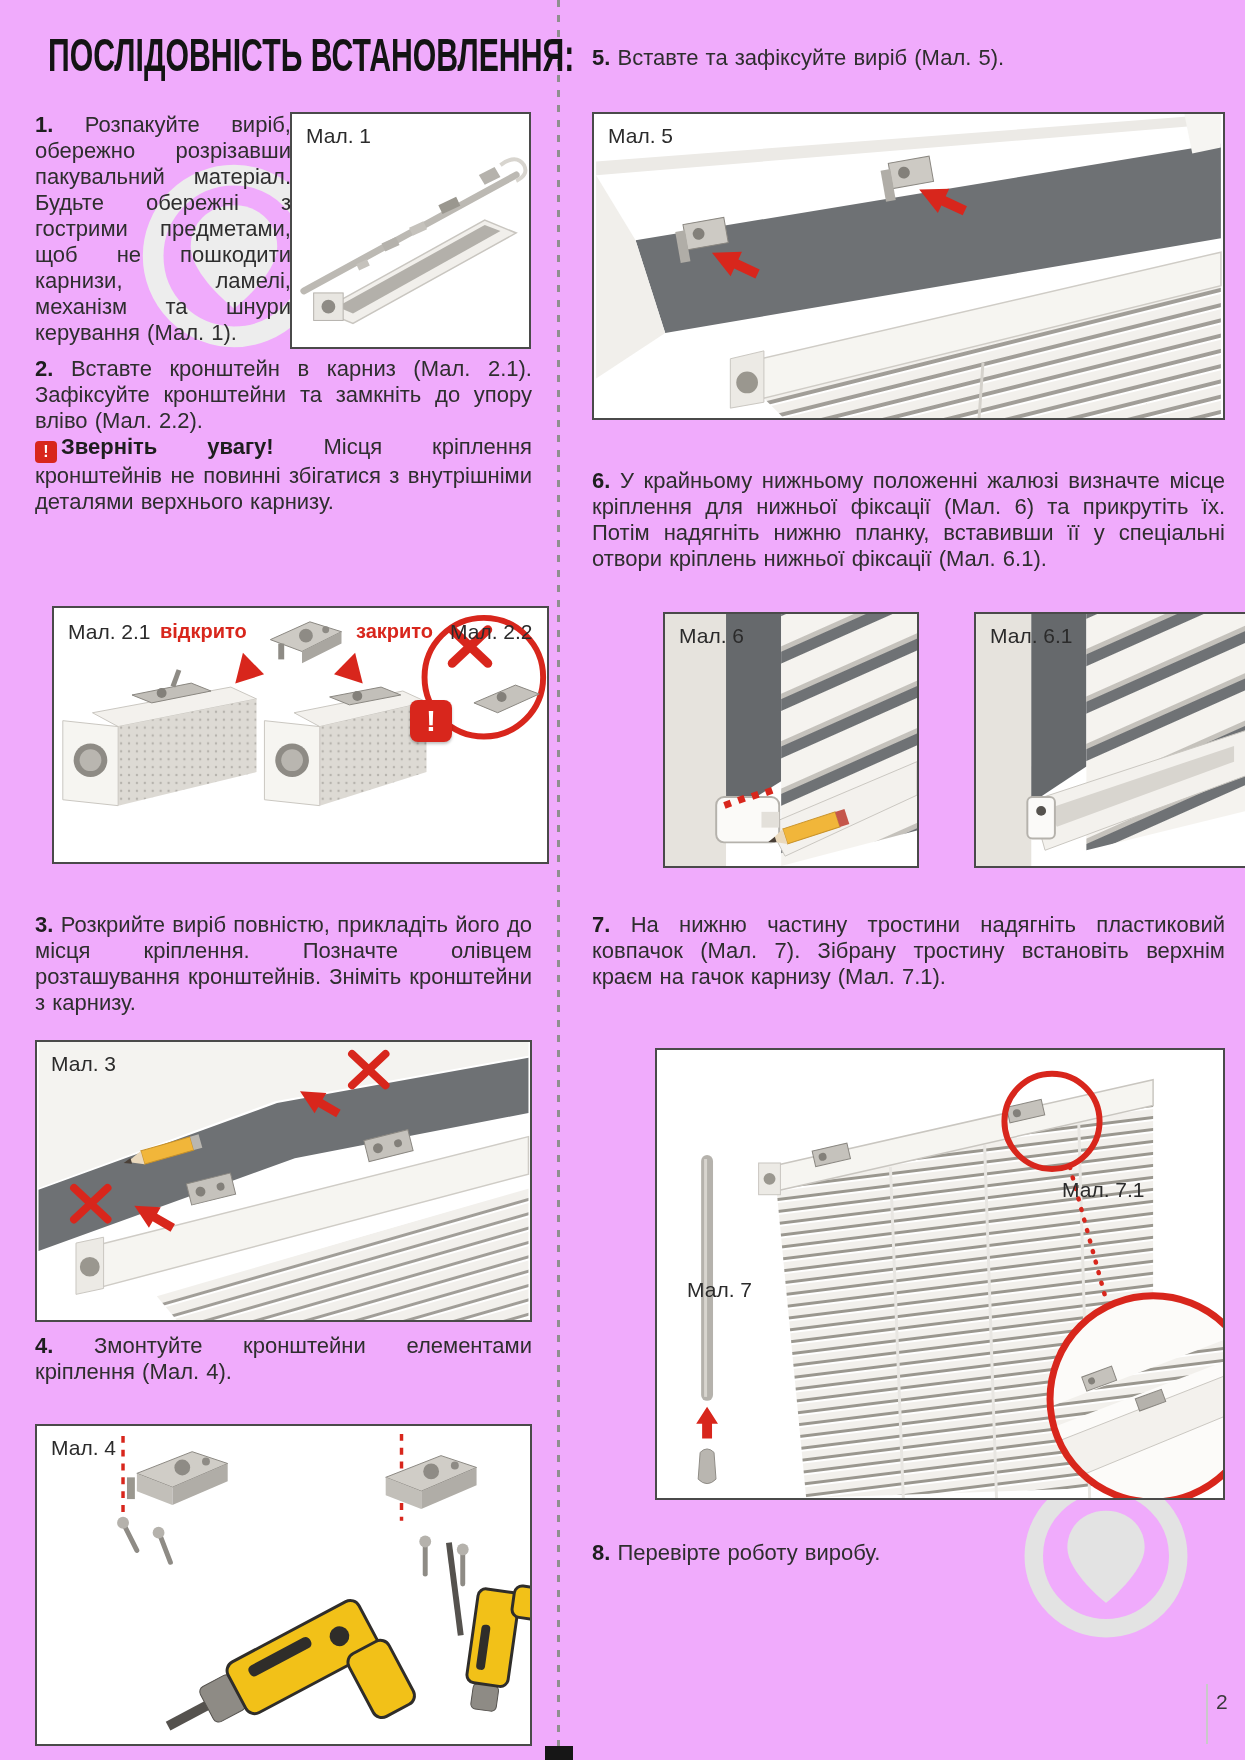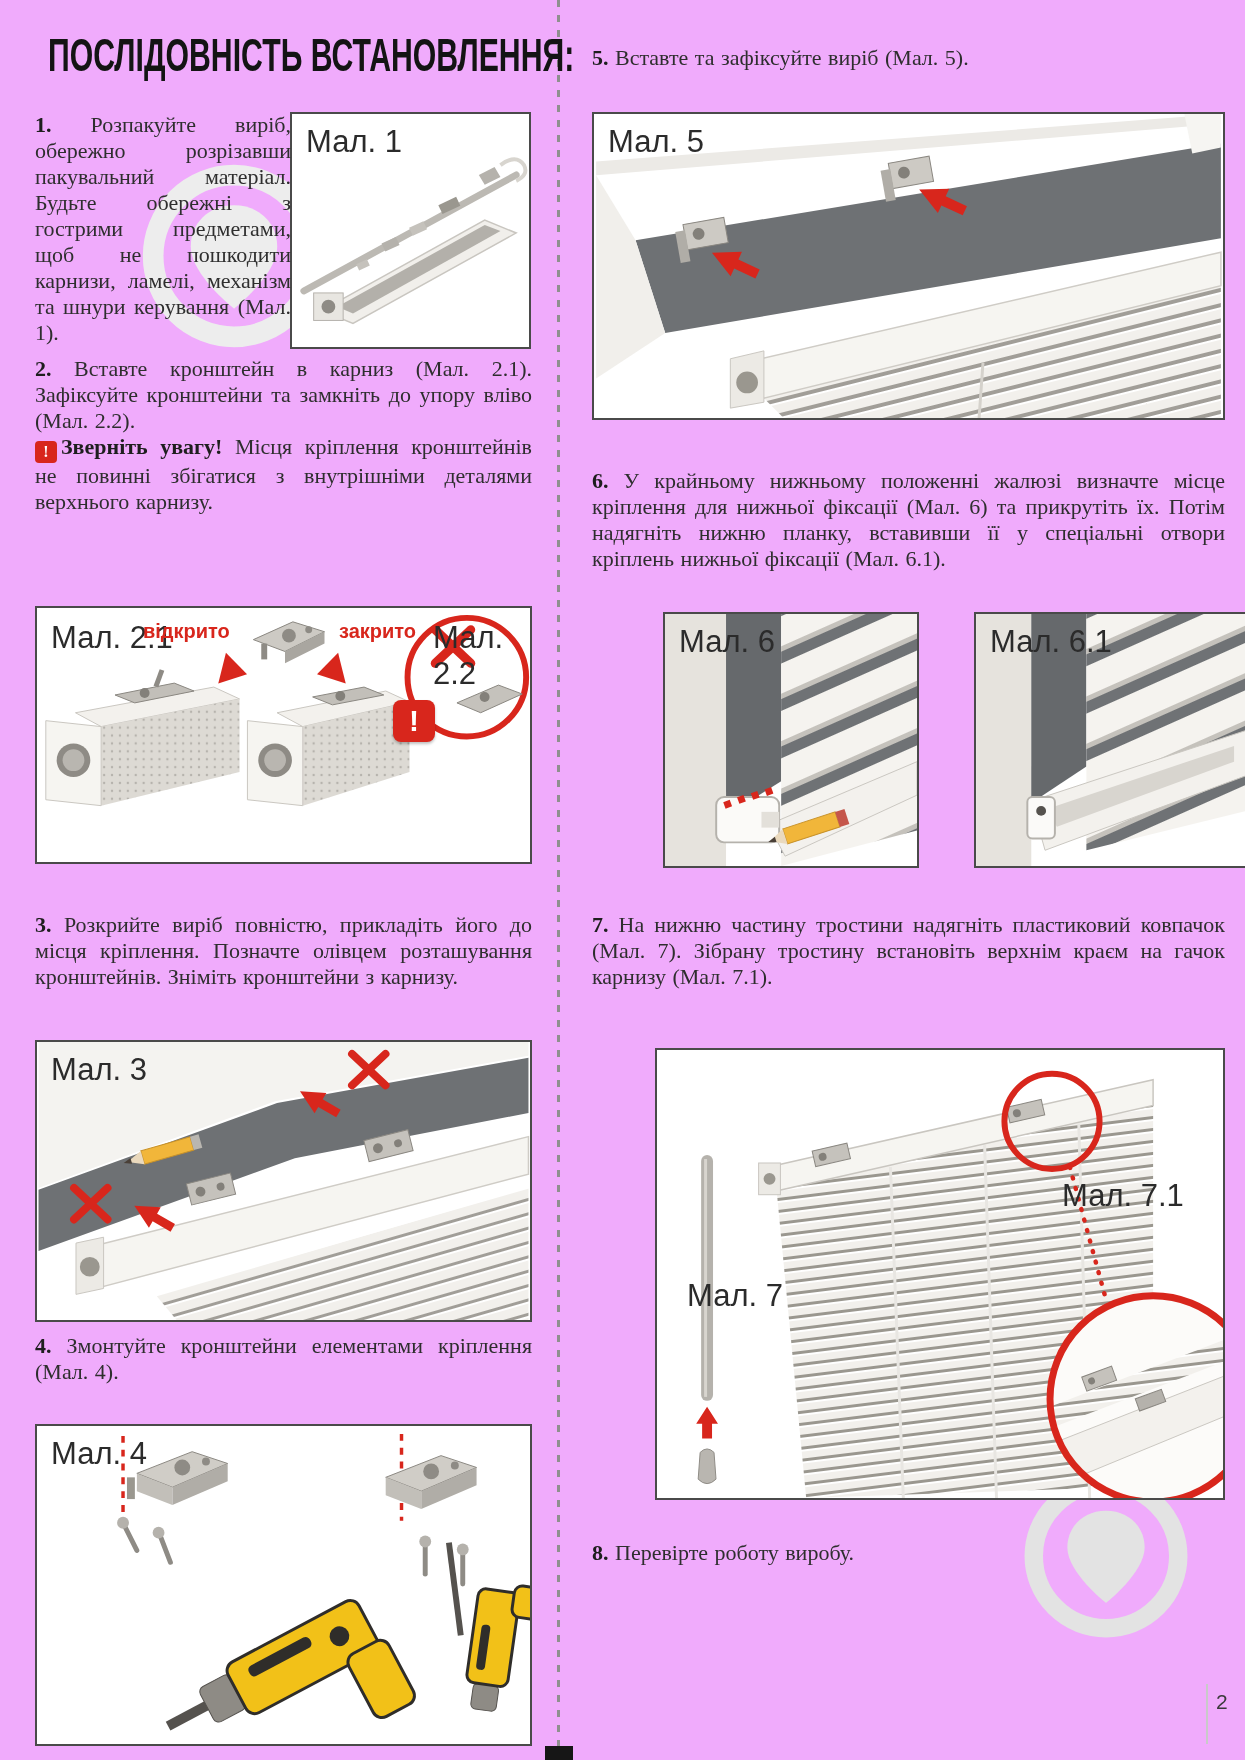--- a/index.html
+++ b/index.html
@@ -15,43 +15,43 @@
   .bottom-mark{position:absolute;left:545px;top:1746px;width:28px;height:14px;background:#161616;}
   
   .title{
     position:absolute;left:48px;top:30px;margin:0;white-space:nowrap;
     font-size:42px;font-weight:800;color:#141414;letter-spacing:0;
     transform:scale(0.72,1.08);transform-origin:0 0;
   }
   
   .step{
     position:absolute;margin:0;font-size:22px;line-height:1.18;
-    text-align:justify;color:#2e2e2e;word-spacing:1px;z-index:2;font-family:Liberation Serif, serif;
+    text-align:justify;color:#2e2e2e;word-spacing:1px;z-index:2;
   }
   .step b{font-weight:700;color:#1e1e1e;}
   .inline-badge{
     display:inline-block;width:22px;height:22px;background:#d8261c;border-radius:4px;
     color:#fff;font-weight:700;font-size:16px;line-height:22px;text-align:center;
     vertical-align:-3px;margin-right:4px;
   }
   #step1{left:35px;top:112px;width:256px;}
   #step2{left:35px;top:356px;width:497px;}
   #step3{left:35px;top:912px;width:497px;}
   #step4{left:35px;top:1333px;width:497px;}
   #step5{left:592px;top:45px;width:633px;}
   #step6{left:592px;top:468px;width:633px;}
   #step7{left:592px;top:912px;width:633px;}
   #step8{left:592px;top:1540px;width:633px;}
   
   .fig{position:absolute;background:#fff;border:2px solid #4a4a4a;box-sizing:border-box;overflow:hidden;z-index:1;}
   .fig svg{position:absolute;left:0;top:0;}
-  .fig-label{position:absolute;font-size:31px;color:#2b2b2b;z-index:3;}
+  .fig-label{position:absolute;font-size:21px;color:#2b2b2b;z-index:3;}
   .red-label{position:absolute;font-size:20px;font-weight:700;color:#d8261c;z-index:3;}
   #fig1{left:290px;top:112px;width:241px;height:237px;}
-  #fig2{left:35px;top:606px;width:497px;height:258px;}
+  #fig2{left:52px;top:606px;width:497px;height:258px;}
   #fig3{left:35px;top:1040px;width:497px;height:282px;}
   #fig4{left:35px;top:1424px;width:497px;height:322px;}
   #fig5{left:592px;top:112px;width:633px;height:308px;}
   #fig6{left:663px;top:612px;width:256px;height:256px;}
   #fig61{left:974px;top:612px;width:275px;height:256px;}
   #fig7{left:655px;top:1048px;width:570px;height:452px;}
   .fl-tl{left:14px;top:10px;}
   .fl-21{left:14px;top:12px;} .rl-open{left:106px;top:12px;}
   .rl-closed{left:302px;top:12px;} .fl-22{left:396px;top:12px;}
   .fl-7{left:30px;top:228px;} .fl-71{left:405px;top:128px;}

